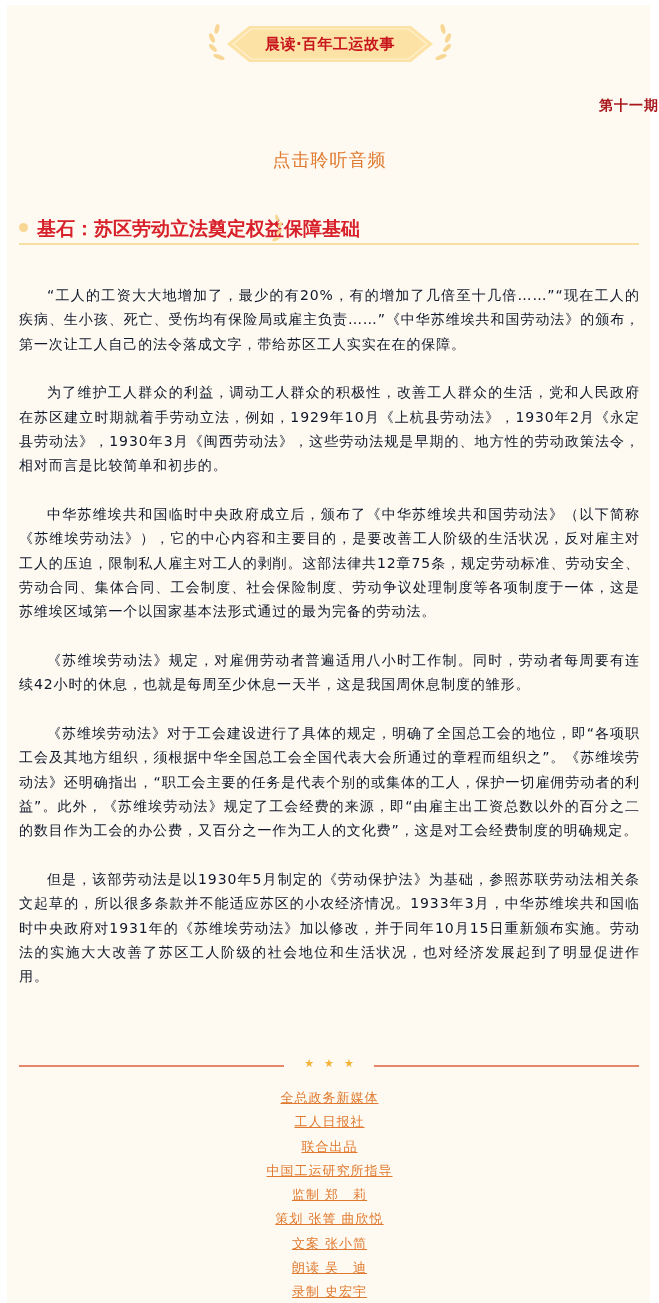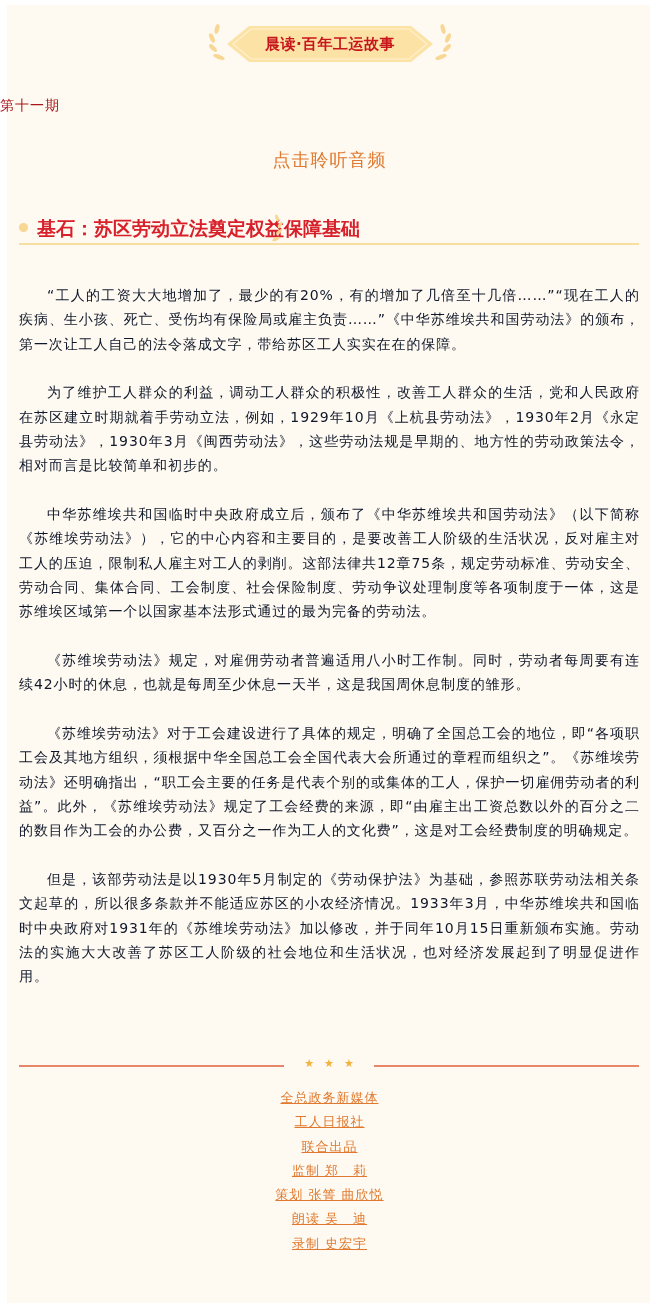--- a/index.html
+++ b/index.html
@@ -10,22 +10,22 @@
   
   .banner-wrap { position:absolute; left:205px; top:22px; width:250px; height:44px; }
   .banner { position:absolute; left:22px; top:4px; width:206px; height:36px; }
   .banner svg { position:absolute; left:0; top:0; }
   .banner-text { position:absolute; left:0; top:0; width:206px; height:28px; line-height:36px;
                  text-align:center; color:#c7161b; font-size:15px; font-weight:bold; letter-spacing:0.5px; }
   .wheat { position:absolute; top:2px; width:24px; height:40px; }
   .wheat.left { left:0; }
   .wheat.right { right:0; }
 
-  .issue { position:absolute; left:0; width:659px; top:97px; text-align:left; color:#a8151b;
-           font-size:14px; font-weight:normal; letter-spacing:1px; }
+  .issue { position:absolute; left:0; width:659px; top:97px; text-align:right; color:#a8151b;
+           font-size:14px; font-weight:bold; letter-spacing:1px; }
   .audio { position:absolute; left:0; width:659px; top:148px; text-align:center; color:#e0792f;
            font-size:18px; letter-spacing:1px; cursor:pointer; }
 
   .section-head { position:absolute; left:19px; top:214px; width:620px; height:30px; }
   .section-head .dot { position:absolute; left:0; top:9px; width:9px; height:9px; border-radius:50%; background:#f8d693; }
   .section-head .title { position:absolute; left:18px; top:2px; color:#d8202a; font-size:19px; font-weight:bold; white-space:nowrap; }
   .section-head .wheat-sm { position:absolute; left:252px; top:0; }
   .section-head .rule { position:absolute; left:0; top:29px; width:620px; height:2px; background:#f7dfa1; }
 
   .article { position:absolute; left:19px; top:283px; width:621px; color:#0f172a;
@@ -102,17 +102,19 @@
 <div class="divider">
   <span class="line l"></span>
   <span class="stars">★★★</span>
   <span class="line r"></span>
 </div>
 
 <div class="credits">
   <div>全总政务新媒体</div>
   <div>工人日报社</div>
   <div>联合出品</div>
+  <div>中国工运研究所指导</div>
   <div>监制 郑　莉</div>
   <div>策划 张箐 曲欣悦</div>
+  <div>文案 张小简</div>
   <div>朗读 吴　迪</div>
   <div>录制 史宏宇</div>
 </div>
 
 </body></html>

